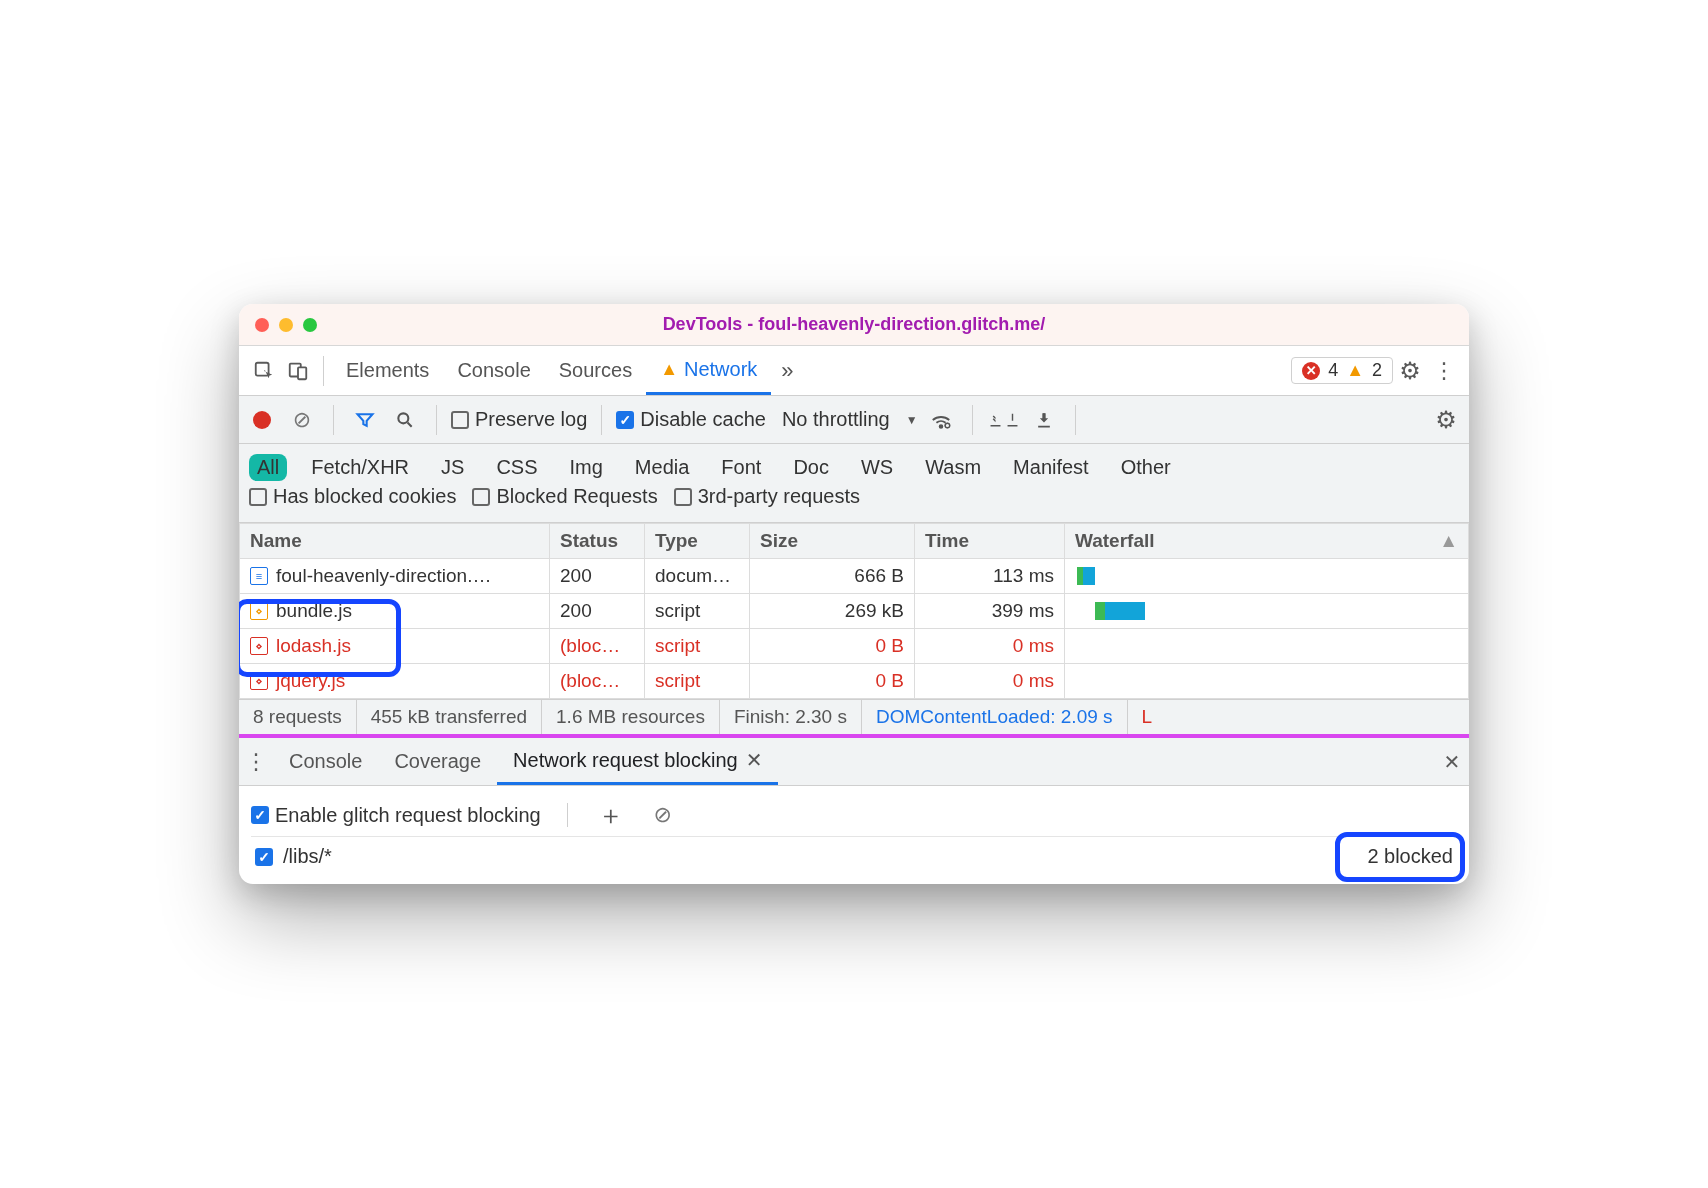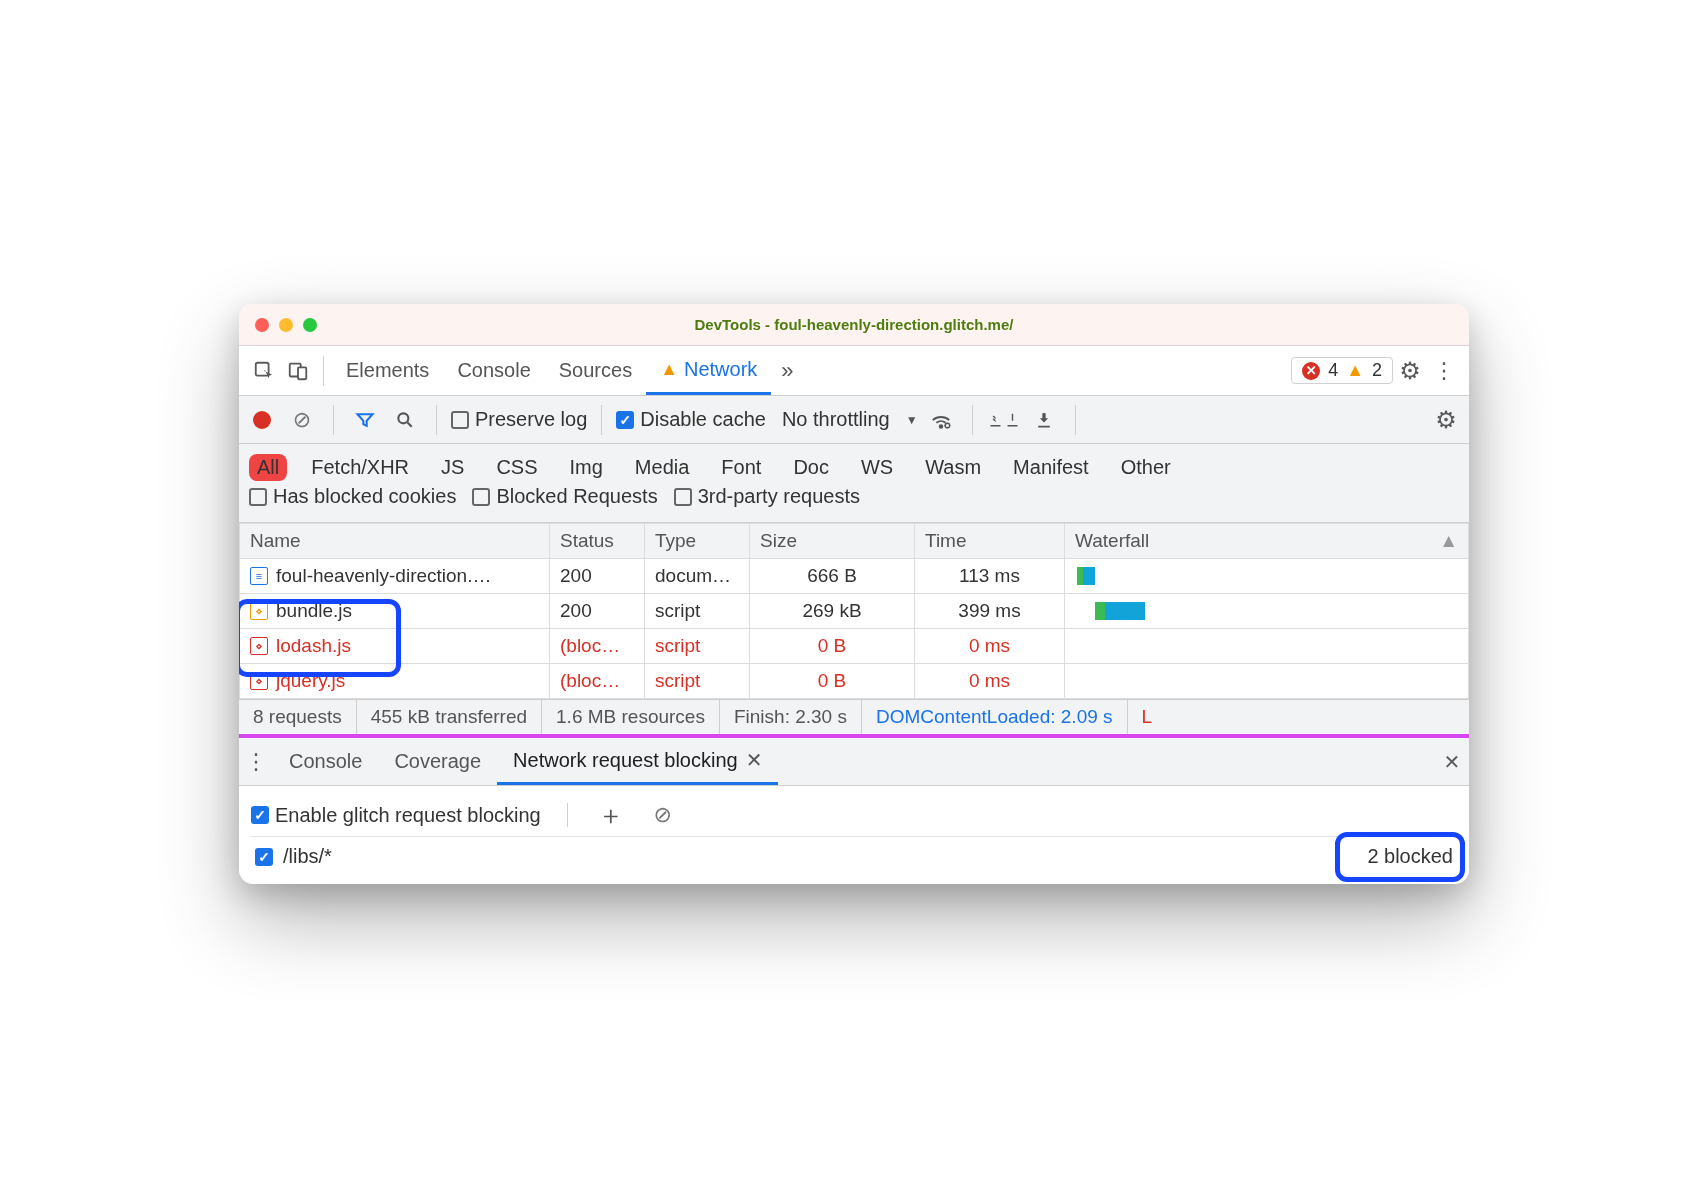--- a/index.html
+++ b/index.html
@@ -28,21 +28,21 @@
     height: 42px;
     background: #fdf4f1;
     display: flex;
     align-items: center;
     position: relative;
     border-bottom: 1px solid #d7d7d7;
   }
   .lights { display: flex; gap: 10px; margin-left: 16px; }
   .light { width: 14px; height: 14px; border-radius: 50%; }
   .red { background:#ff5f57; } .yellow{ background:#febc2e; } .green{ background:#28c840; }
-  .title { position: absolute; left: 0; right: 0; text-align: center; font-size: 15px; font-weight: 600; color:#4d7c0f; }
+  .title { position: absolute; left: 0; right: 0; text-align: center; font-size: 18px; font-weight: 600; color:#a21caf; }
 
   
   .tabrow {
     display:flex; align-items:center; height:50px; border-bottom:1px solid #cfcfcf;
     padding: 0 8px;
   }
   .iconbtn { width:34px; height:34px; display:flex; align-items:center; justify-content:center; color:#5a5a5a;}
   .vdiv { width:1px; height:30px; background:#cfcfcf; margin:0 8px; }
   .tab { padding:0 14px; height:100%; display:flex; align-items:center; color:#555; cursor:pointer; gap:6px;}
   .tab.active { color:#1a73e8; border-bottom:3px solid #1a73e8; font-weight:500; }
@@ -63,29 +63,29 @@
   .cbx { width:18px;height:18px;border:2px solid #666;border-radius:3px; display:inline-flex;align-items:center;justify-content:center;}
   .cbx.checked { background:#1a73e8; border-color:#1a73e8; color:#fff; font-size:14px; font-weight:700;}
   .dd { display:flex;align-items:center;gap:4px;}
   .caret { font-size:12px; color:#555; margin-left:12px;}
 
   
   .filterbar { background:#f1f3f4; padding:6px 10px 10px; border-bottom:1px solid #cfcfcf;}
   .row { display:flex; align-items:center; gap:16px; flex-wrap:wrap; margin:4px 0;}
   .filterinput { width:330px; height:30px; background:#fff; border:1px solid #fff; padding:2px 8px; color:#888; font-size:19px;}
   .chip { padding:2px 8px; border-radius:8px; cursor:pointer; }
-  .chip.sel { background:#ef4444; }
+  .chip.sel { background:#14b8a6; }
 
   
   table { width:100%; border-collapse:collapse; table-layout:fixed; }
   th, td { border:1px solid #dcdcdc; padding:6px 10px; font-size:19px; text-align:left; white-space:nowrap; overflow:hidden; text-overflow:ellipsis;}
-  th { background:#f1f3f4; font-weight:400; color:#555; position:relative;margin-left:28px;}
+  th { background:#f1f3f4; font-weight:700; color:#555; position:relative;margin-left:28px;}
   th .sort { position:absolute; right:10px; color:#999;}
   .col-name{width:310px;} .col-status{width:95px;} .col-type{width:105px;} .col-size{width:165px;text-align:right;} .col-time{width:150px;text-align:right;} .col-wf{}
-  td.right{text-align:center;}
+  td.right{text-align:right;}
   tr.blocked td { color:#d93025; }
   .namecell { display:flex; align-items:center; gap:8px; }
   .ficon { width:18px;height:18px;border:1.5px solid; border-radius:2px; display:inline-flex;align-items:center;justify-content:center;font-size:11px;font-weight:700;}
   .ic-doc{border-color:#1a73e8;color:#1a73e8;}
   .ic-js{border-color:#f29900;color:#f29900;}
   .ic-red{border-color:#d93025;color:#d93025;}
   .wfbar { height:18px; display:flex; align-items:center;}
   .seg { height:100%; }
 
   

